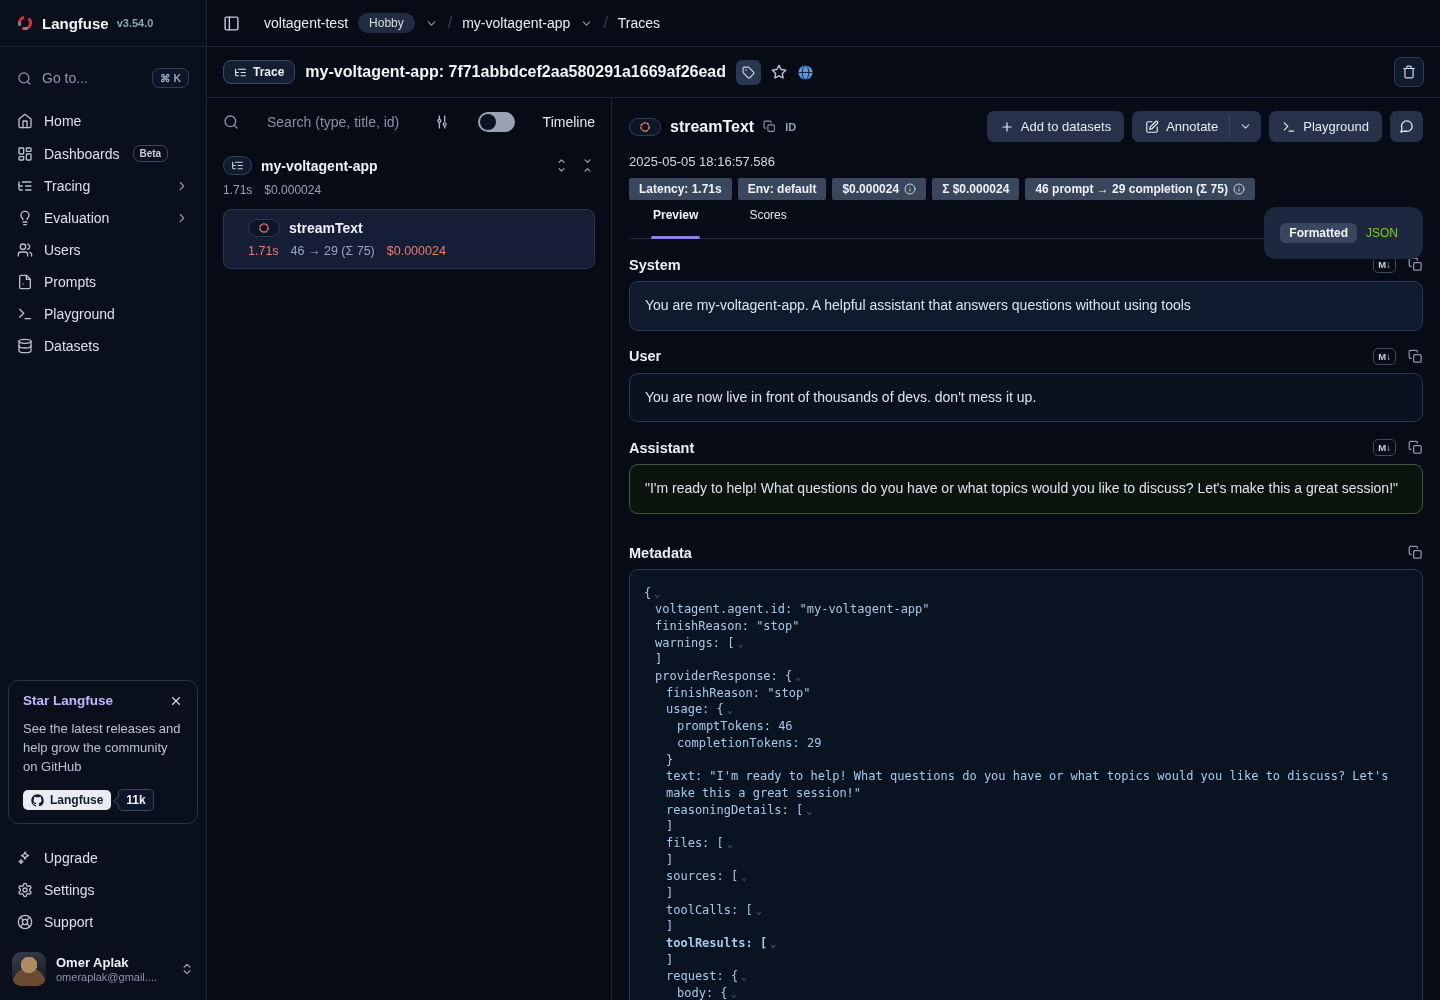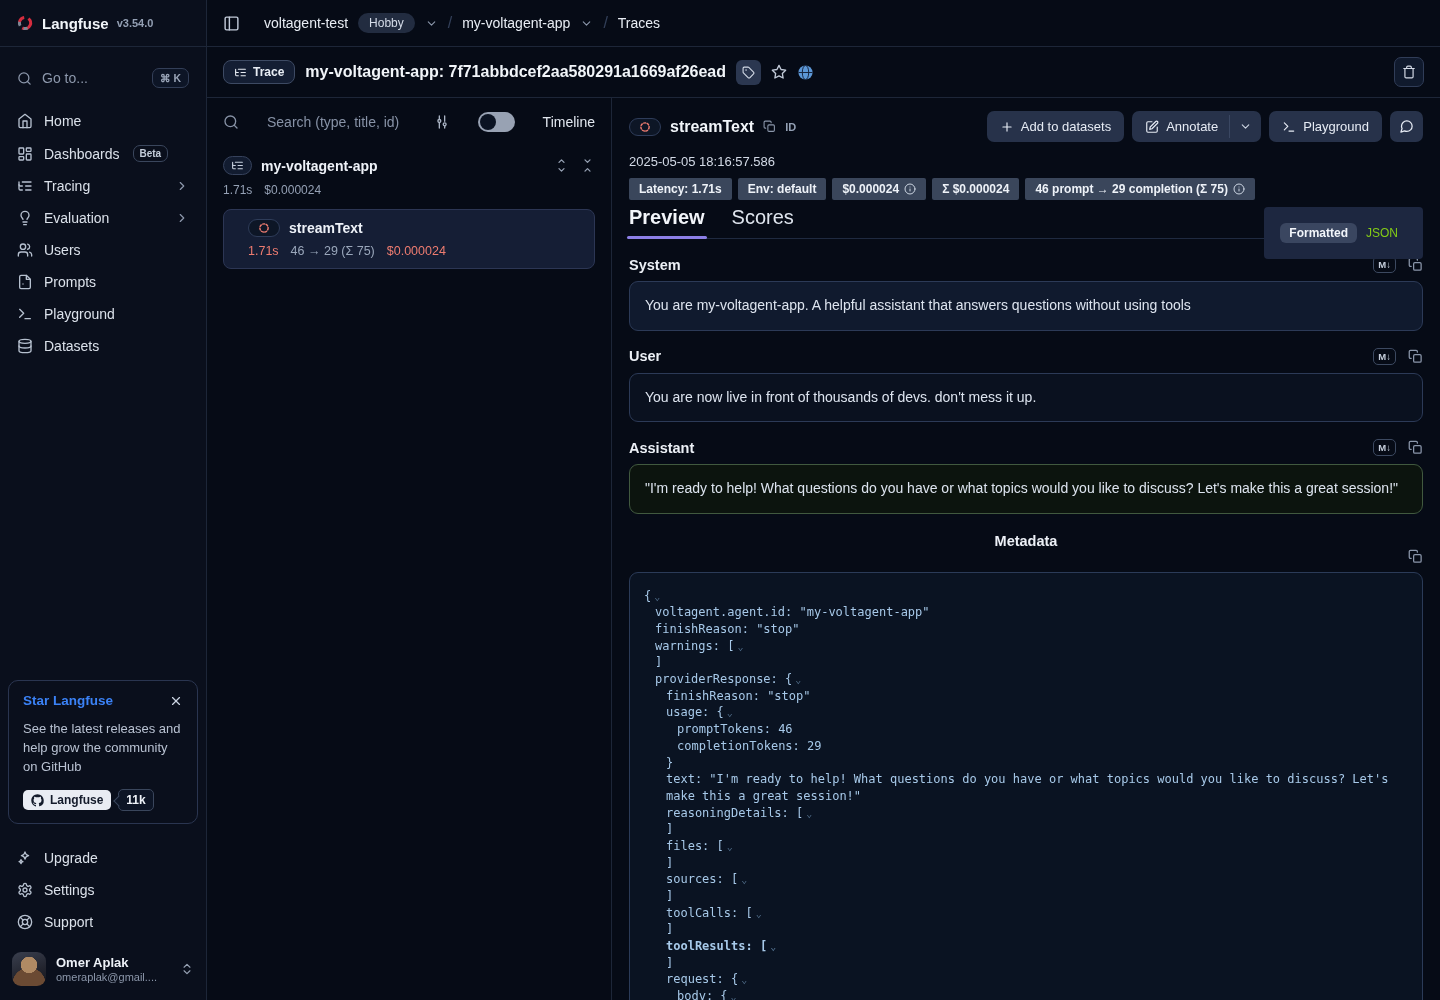--- a/index.html
+++ b/index.html
@@ -25,21 +25,21 @@
   .nav { padding:4px 8px; }
   .nav-item { display:flex; align-items:center; gap:11px; padding:8px 9px; border-radius:8px;
     color:#dbe1ea; font-size:14px; cursor:pointer; }
   .nav-item .nicon { color:#b6c0cf; width:16px; height:16px; }
   .beta { border:1px solid #3a465c; border-radius:7px; font-size:10px; font-weight:bold; color:#c4cdda; padding:2px 6px; margin-left:2px; }
   .nav-chev { margin-left:auto; color:#8d98ac; }
   .side-spacer { flex:1; }
 
   .star-card { margin:0 8px 14px; border:1px solid #2a3550; border-radius:10px; padding:12px 14px; }
   .star-head { display:flex; align-items:center; justify-content:space-between; }
-  .star-title { font-size:13.5px; font-weight:bold; color:#3b82f6; }
+  .star-title { font-size:13.5px; font-weight:bold; color:#c4b5fd; }
   .star-close { color:#cbd4e2; cursor:pointer; }
   .star-body { margin-top:12px; font-size:13px; line-height:1.45; color:#b9c2d2; }
   .star-btn-row { margin-top:12px; display:flex; align-items:center; gap:7px; }
   .gh-btn { display:flex; align-items:center; gap:6px; background:#e9ecf3; color:#141b2b;
     font-size:12px; font-weight:bold; border-radius:5px; padding:3px 8px; cursor:pointer; }
   .gh-count { position:relative; border:1px solid #3a465c; background:#0d1526; color:#eef2f8;
     font-size:12px; font-weight:bold; border-radius:5px; padding:3px 7px; }
   .gh-count:before { content:""; position:absolute; left:-4px; top:7px; width:7px; height:7px;
     background:#0d1526; border-left:1px solid #3a465c; border-bottom:1px solid #3a465c; transform:rotate(45deg); }
 
@@ -109,24 +109,24 @@
   .btn-icon { width:33px; height:31px; background:#27324a; border-radius:7px; display:flex; align-items:center; justify-content:center;
     color:#e6ebf4; cursor:pointer; }
 
   .timestamp { margin-top:12px; font-size:13px; color:#d3dae6; }
   .badge-row { margin-top:9px; display:flex; align-items:center; gap:6px; flex-wrap:wrap; }
   .badge { background:#3a465b; border-radius:2px; padding:4px 10px; font-size:12px; font-weight:bold; color:#eef2f8;
     display:flex; align-items:center; gap:5px; }
   .badge .info { color:#cdd6e3; }
 
   .tabs-row { margin-top:9px; position:relative; border-bottom:1px solid #1f2a40; display:flex; align-items:flex-end; gap:27px; height:30px; }
-  .tab { font-size:20px; padding-bottom:9px; cursor:pointer; position:relative; color:#dfe5ee; }
+  .tab { font-size:12px; padding-bottom:16px; cursor:pointer; position:relative; color:#dfe5ee;margin-left:24px; }
   .tab.active { color:#f2f5fa; font-weight:bold; }
   .tab.active:after { content:""; position:absolute; left:-2px; right:-2px; bottom:-1px; height:3px; background:#8c7fe6; border-radius:2px; }
-  .fmt-toggle { position:absolute; right:0; top:-2px; background:#1d2740; border-radius:4px; padding:16px; display:flex; font-size:12px; }
+  .fmt-toggle { position:absolute; right:0; top:-2px; background:#1d2740; border-radius:12px; padding:16px; display:flex; font-size:12px; }
   .fmt-seg { padding:3px 9px; border-radius:6px; color:#84cc16; cursor:pointer; }
   .fmt-seg.active { background:#3a4660; color:#f2f5fa; font-weight:bold; }
 
   .io-scroll { flex:1; overflow:hidden; }
   .sec-head { margin-top:17px; display:flex; align-items:center; }
   .sec-title { font-size:14.5px; font-weight:bold; color:#ecf0f6; }
   .sec-icons { margin-left:auto; display:flex; align-items:center; gap:12px; }
   .md-btn { border:1px solid #3c4960; border-radius:5px; font-size:9.5px; font-weight:bold; color:#c6cfdc; padding:2px 4px; cursor:pointer; }
   .io-box { margin-top:8px; background:#101a2e; border:1px solid #2c3a57; border-radius:9px; padding:14px 15px;
     font-size:14px; color:#dde4ef; line-height:1.4; }
@@ -632,21 +632,21 @@
             <span class="muted-ic">
               <svg class="ic" width="15" height="15" viewBox="0 0 24 24">
                   <rect x="9" y="9" width="12" height="12" rx="2"></rect>
                   <path d="M5 15H4a2 2 0 0 1-2-2V4a2 2 0 0 1 2-2h9a2 2 0 0 1 2 2v1"></path>
                 </svg>
             </span>
           </span>
         </div>
         <div class="io-box assistant">"I'm ready to help! What questions do you have or what topics would you like to discuss? Let's make this a great session!"</div>
 
-        <div class="sec-head" style="margin-top:19px;flex-direction:column;">
+        <div class="sec-head" style="margin-top:31px;">
           <span class="sec-title">Metadata</span>
           <span class="sec-icons">
             <span class="muted-ic">
               <svg class="ic" width="15" height="15" viewBox="0 0 24 24">
                   <rect x="9" y="9" width="12" height="12" rx="2"></rect>
                   <path d="M5 15H4a2 2 0 0 1-2-2V4a2 2 0 0 1 2-2h9a2 2 0 0 1 2 2v1"></path>
                 </svg>
             </span>
           </span>
         </div>

